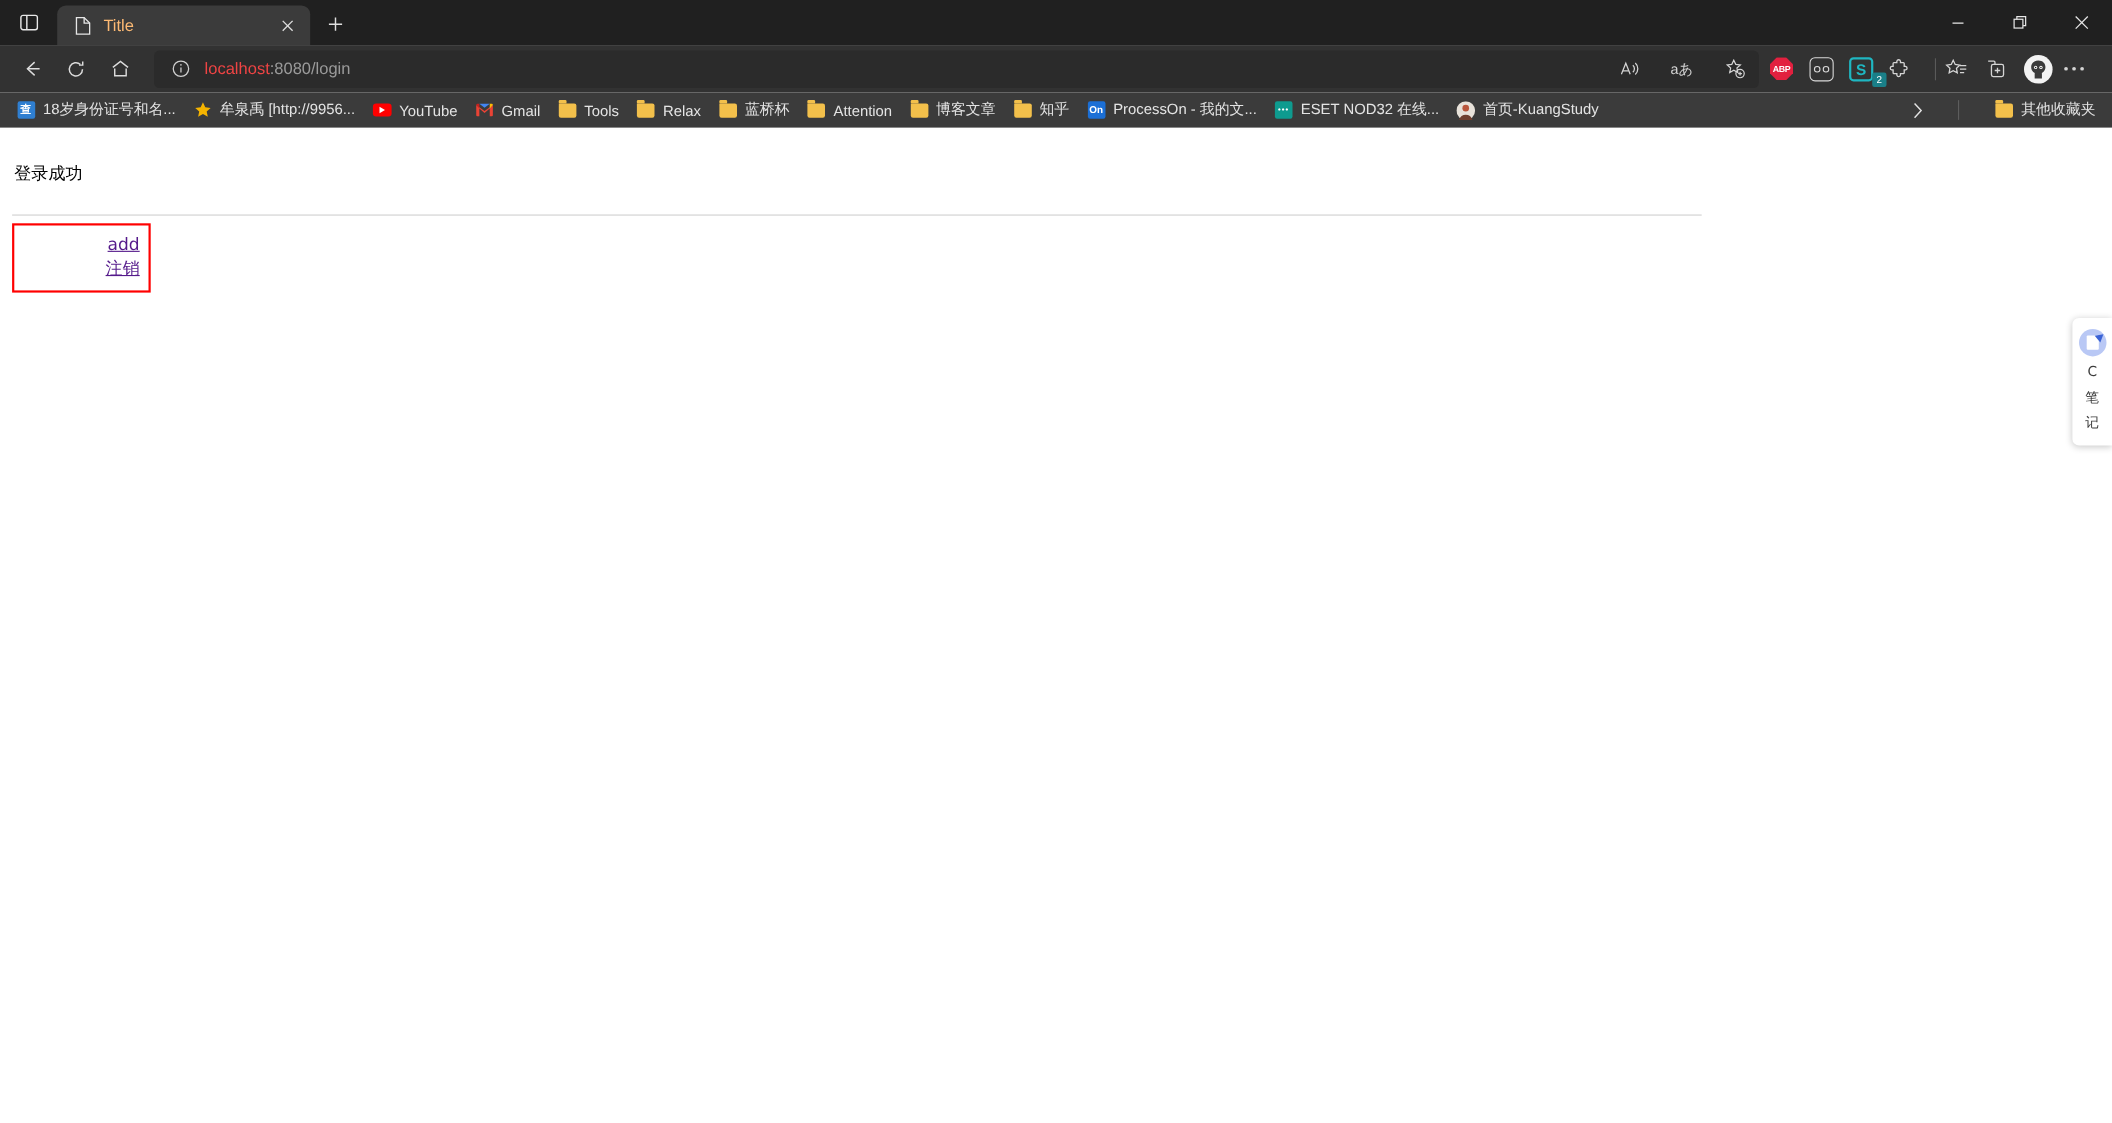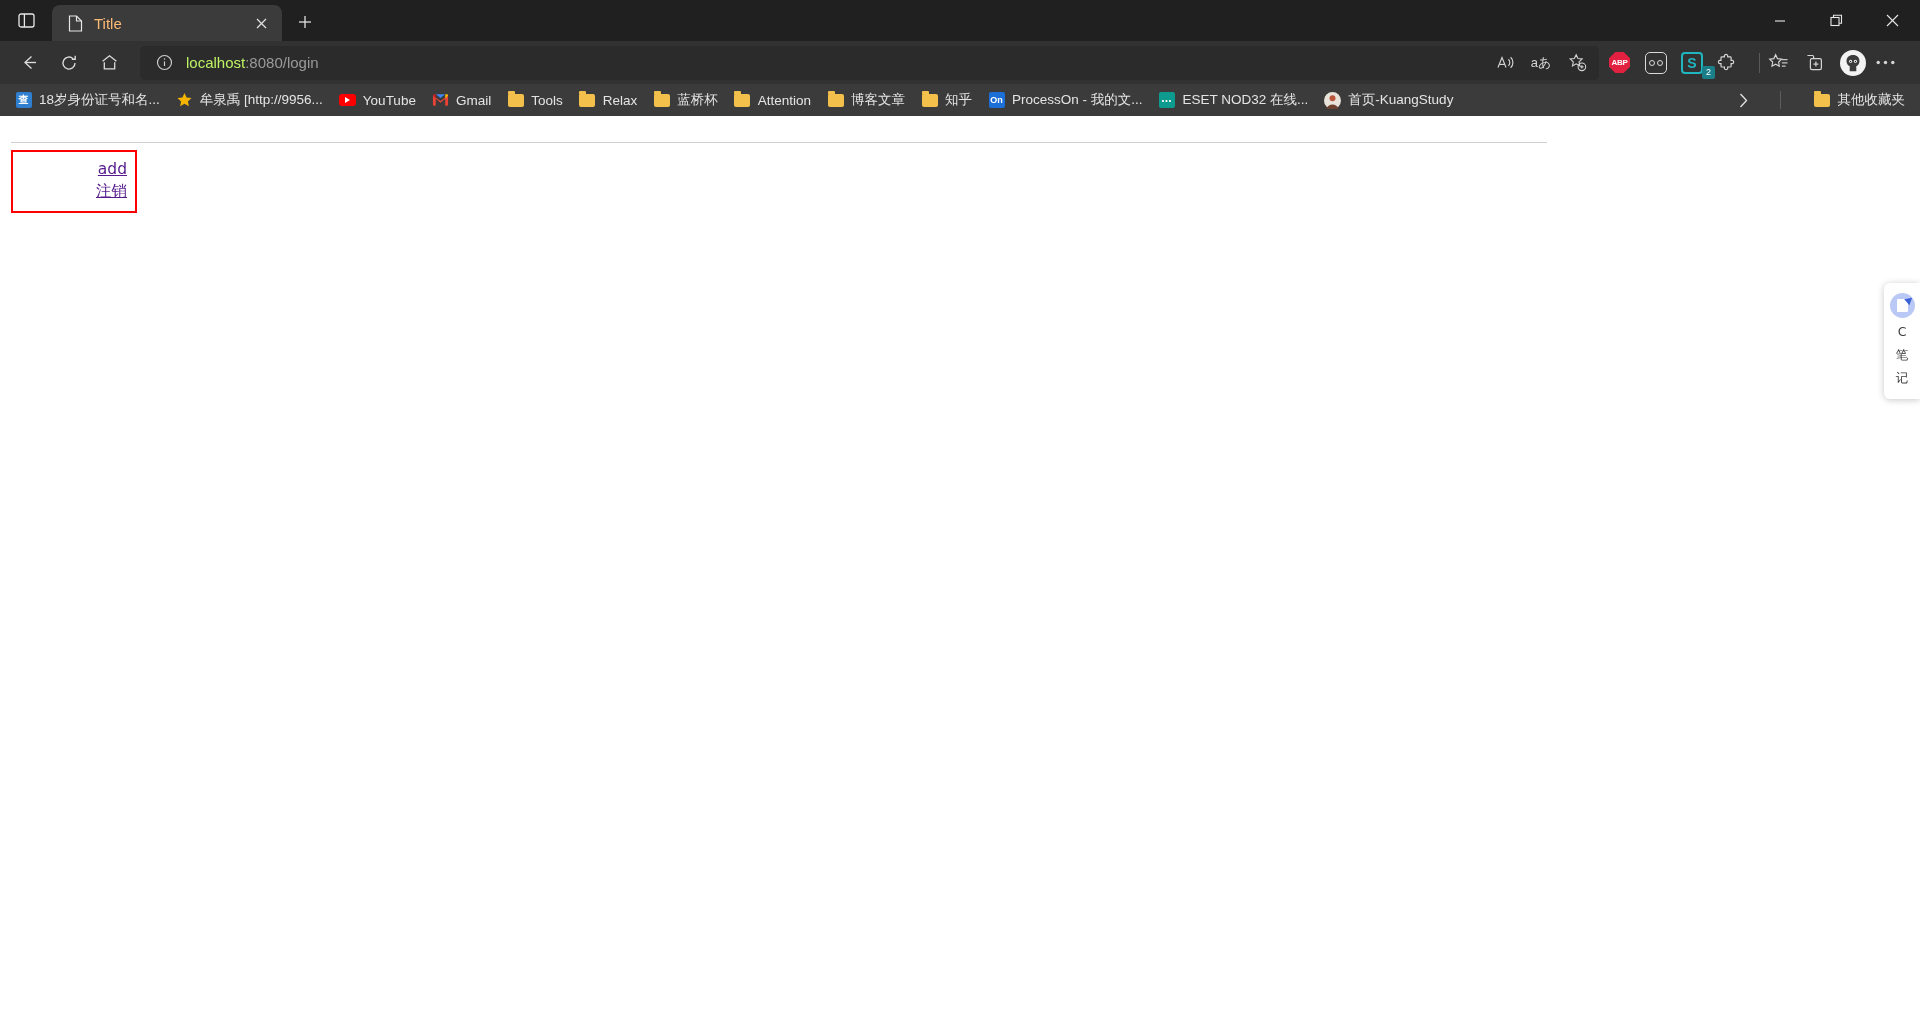--- a/index.html
+++ b/index.html
@@ -78,22 +78,22 @@
     height: 34px;
     background: #2b2b2b;
     border-radius: 5px;
     margin: 0 8px 0 10px;
     display: flex;
     align-items: center;
     padding: 0 6px 0 12px;
   }
   .info-icon { width: 24px; height: 24px; display:flex; align-items:center; justify-content:center; margin-right: 10px; }
   .url { flex: 1; font-size: 15px; color: #9a9a9a; white-space: nowrap; overflow: hidden; }
-  .url .host { color: #bef264; margin-top: 48px; }
-  .omni-actions { display: flex; align-items: flex-end; gap: 4px; }
+  .url .host { color: #ef4444; margin-top: 48px; }
+  .omni-actions { display: flex; align-items: flex-end; gap: 16px; }
   .omni-btn { width: 32px; height: 30px; display:flex; align-items:center; justify-content:center; border-radius:4px; color:#d5d5d5; }
   .ext-btn { width: 34px; height: 34px; display:flex; align-items:center; justify-content:flex-start; border-radius:4px; position:relative; }
   .tb-divider { width: 1px; height: 20px; background: #5a5a5a; margin: 0 6px; }
 
   .abp {
     width: 21px; height: 21px;
     background: #e2203f;
     clip-path: polygon(30% 0, 70% 0, 100% 30%, 100% 70%, 70% 100%, 30% 100%, 0 70%, 0 30%);
     display:flex; align-items:center; justify-content:center;
     color:#fff; font-size:8px; font-weight:bold; letter-spacing:-0.3px;
@@ -512,20 +512,21 @@
           <span class="folder"></span>
         </span>
       <span>其他收藏夹</span>
     </div>
   </div>
 </div>
 
 <div class="page">
 
 
+  <p class="msg">登录成功</p>
 
   <hr class="sep">
 
   <div class="link-box">
     <a href="#">add</a>
     <a href="#">注销</a>
   </div>
 
   <div class="note-widget">
     <span class="note-ico">

